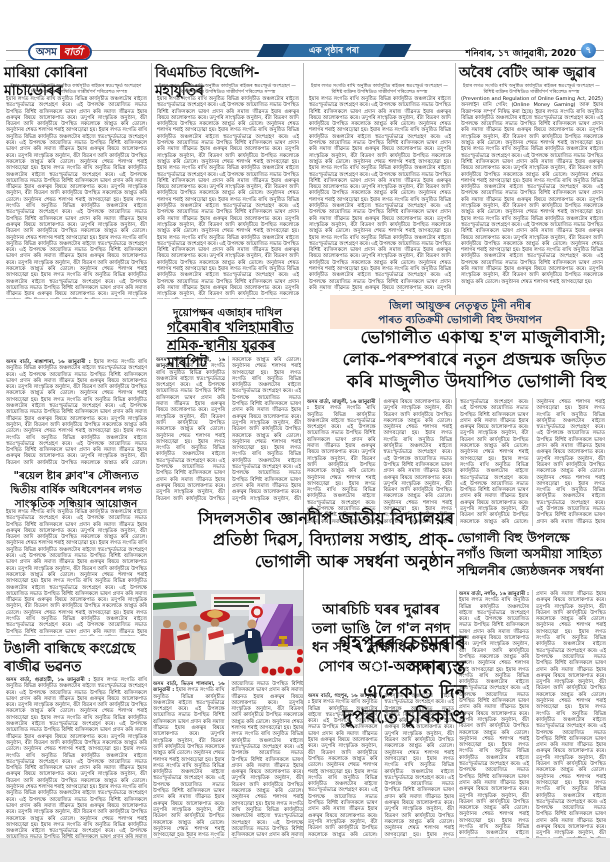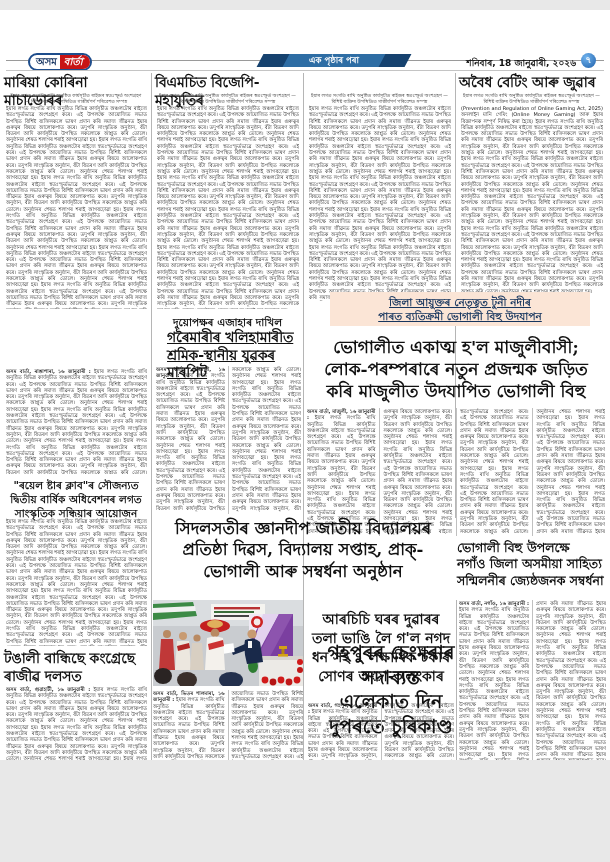--- a/index.html
+++ b/index.html
@@ -1,16 +1,16 @@
 <!DOCTYPE html>
 <html><head>
 <meta charset="utf-8">
 <style>
   html,body{margin:0;padding:0;background:#e8e8e8;}
-  #page{position:relative;width:610px;height:750px;background:#ffffff;margin:10px auto;
+  #page{position:relative;width:610px;height:838px;background:#ffffff;margin:0 auto;
         font-family:"DejaVu Sans","Liberation Sans",sans-serif;color:#111;overflow:hidden;}
   .abs{position:absolute;}
   
   .hdr-line{position:absolute;left:6px;right:6px;height:1px;background:#9a9a9a;}
   .masthead{position:absolute;display:flex;align-items:stretch;border:2px solid #1e4d8c;
             border-radius:9px;overflow:hidden;background:#fff;height:14px;}
   .masthead .m1{padding:0 3px 0 6px;font-weight:bold;font-size:10px;line-height:14px;color:#12315e;}
   .masthead .m2{padding:0 7px 0 4px;font-weight:bold;font-style:italic;font-size:10px;line-height:14px;
                 color:#fff;background:#c81414;}
   .ribbon{position:absolute;background:#2e6da4;color:#fff;font-size:8.5px;font-weight:bold;
@@ -20,21 +20,21 @@
   .ribbon .wr{right:-18px;transform:skewX(-28deg);}
   .hdr-date{position:absolute;font-size:9px;font-weight:bold;color:#101010;white-space:nowrap;}
   .page-badge{position:absolute;width:15px;height:15px;border-radius:50%;
               background:radial-gradient(circle at 35% 30%,#6fb3ef,#1f5fa8);color:#fff;
               font-size:9px;font-weight:bold;text-align:center;line-height:15px;}
   
   .vrule{position:absolute;width:1px;background:#b5b5b5;}
   
   .head-sm{font-weight:bold;font-size:14px;line-height:1.25;text-align:left;white-space:pre-line;
            font-family:"DejaVu Serif","Liberation Serif",serif;letter-spacing:-0.2px;}
-  .head-lg{font-weight:bold;font-size:17px;line-height:1.3;text-align:center;white-space:pre-line;
+  .head-lg{font-weight:bold;font-size:17px;line-height:1.3;text-align:right;white-space:pre-line;
            font-family:"DejaVu Serif","Liberation Serif",serif;}
   .head-md{font-weight:bold;font-size:12.5px;line-height:1.3;text-align:left;white-space:pre-line;
            font-family:"DejaVu Serif","Liberation Serif",serif;}
   .kicker{font-weight:bold;font-size:10.5px;line-height:1.35;text-align:center;white-space:pre-line;
           font-family:"DejaVu Serif","Liberation Serif",serif;}
   .kicker-box{background:#fbe5d6;color:#17365f;padding:3px 6px;}
   .dek{font-size:4.6px;line-height:1.3;color:#333;text-align:center;overflow:hidden;}
   .body{font-size:5px;line-height:1.26;text-align:justify;color:#1c1c1c;overflow:hidden;
         word-break:break-word;}
   .body .dl{font-weight:bold;}
@@ -53,21 +53,21 @@
     <span class="m1">অসম</span>
     <span class="m2">বাৰ্তা</span>
   </div>
 
   <div class="ribbon" style="left:278px;top:44px;width:112px;">
     <span class="wing wl"></span>
     <span>এক পৃষ্ঠাৰ পৰা</span>
     <span class="wing wr"></span>
   </div>
 
-  <div class="hdr-date" style="right:34px;top:46px;">শনিবাৰ, 18 জানুৱাৰী, ২০২৬</div>
+  <div class="hdr-date" style="right:34px;top:46px;">শনিবাৰ, ১৭ জানুৱাৰী, 2020</div>
   <div class="page-badge" style="right:14px;top:43px;">৭</div>
 
   <div class="hdr-line" style="top:60px;background:#c4c4c4;"></div>
 
   <div class="vrule" style="left:151px;top:63px;height:795px;"></div>
   <div class="vrule" style="left:303px;top:63px;height:795px;"></div>
   <div class="vrule" style="left:455px;top:63px;height:445px;"></div>
   <div class="vrule" style="left:456px;top:590px;height:268px;"></div>
 
   <div class="abs head-sm" style="left:4px;top:64px;width:144px;">মাৰিয়া কোৰিনা মাচাডোৰৰ</div>
@@ -87,21 +87,21 @@
     <span>ইয়াৰ লগত সংগতি ৰাখি অনুষ্ঠিত বিভিন্ন কাৰ্যসূচীত অঞ্চলটোৰ ৰাইজে স্বতঃস্ফূৰ্তভাৱে অংশগ্ৰহণ কৰে। এই উপলক্ষে আয়োজিত সভাত উপস্থিত বিশিষ্ট ব্যক্তিসকলে ভাষণ প্ৰদান কৰি সমাজ জীৱনত ইয়াৰ গুৰুত্বৰ বিষয়ে আলোকপাত কৰে। তদুপৰি সাংস্কৃতিক অনুষ্ঠান, বঁটা বিতৰণ আদি কাৰ্যসূচীয়ে উপস্থিত সকলোকে আপ্লুত কৰি তোলে। অনুষ্ঠানৰ শেষত শলাগৰ শৰাই আগবঢ়োৱা হয়। ইয়াৰ লগত সংগতি ৰাখি অনুষ্ঠিত বিভিন্ন কাৰ্যসূচীত অঞ্চলটোৰ ৰাইজে স্বতঃস্ফূৰ্তভাৱে অংশগ্ৰহণ কৰে। এই উপলক্ষে আয়োজিত সভাত উপস্থিত বিশিষ্ট ব্যক্তিসকলে ভাষণ প্ৰদান কৰি সমাজ জীৱনত ইয়াৰ গুৰুত্বৰ বিষয়ে আলোকপাত কৰে। তদুপৰি সাংস্কৃতিক অনুষ্ঠান, বঁটা বিতৰণ আদি কাৰ্যসূচীয়ে উপস্থিত সকলোকে আপ্লুত কৰি তোলে। অনুষ্ঠানৰ শেষত শলাগৰ শৰাই আগবঢ়োৱা হয়। ইয়াৰ লগত সংগতি ৰাখি অনুষ্ঠিত বিভিন্ন কাৰ্যসূচীত অঞ্চলটোৰ ৰাইজে স্বতঃস্ফূৰ্তভাৱে অংশগ্ৰহণ কৰে। এই উপলক্ষে আয়োজিত সভাত উপস্থিত বিশিষ্ট ব্যক্তিসকলে ভাষণ প্ৰদান কৰি সমাজ জীৱনত ইয়াৰ গুৰুত্বৰ বিষয়ে আলোকপাত কৰে। তদুপৰি সাংস্কৃতিক অনুষ্ঠান, বঁটা বিতৰণ আদি কাৰ্যসূচীয়ে উপস্থিত সকলোকে আপ্লুত কৰি তোলে। অনুষ্ঠানৰ শেষত শলাগৰ শৰাই আগবঢ়োৱা হয়। ইয়াৰ লগত সংগতি ৰাখি অনুষ্ঠিত বিভিন্ন কাৰ্যসূচীত অঞ্চলটোৰ ৰাইজে স্বতঃস্ফূৰ্তভাৱে অংশগ্ৰহণ কৰে। এই উপলক্ষে আয়োজিত সভাত উপস্থিত বিশিষ্ট ব্যক্তিসকলে ভাষণ প্ৰদান কৰি সমাজ জীৱনত ইয়াৰ গুৰুত্বৰ বিষয়ে আলোকপাত কৰে। তদুপৰি সাংস্কৃতিক অনুষ্ঠান, বঁটা বিতৰণ আদি কাৰ্যসূচীয়ে উপস্থিত সকলোকে আপ্লুত কৰি তোলে। অনুষ্ঠানৰ শেষত শলাগৰ শৰাই আগবঢ়োৱা হয়। ইয়াৰ লগত সংগতি ৰাখি অনুষ্ঠিত বিভিন্ন কাৰ্যসূচীত অঞ্চলটোৰ ৰাইজে স্বতঃস্ফূৰ্তভাৱে অংশগ্ৰহণ কৰে। এই উপলক্ষে আয়োজিত সভাত উপস্থিত বিশিষ্ট ব্যক্তিসকলে ভাষণ প্ৰদান কৰি সমাজ জীৱনত ইয়াৰ গুৰুত্বৰ বিষয়ে আলোকপাত কৰে। তদুপৰি সাংস্কৃতিক অনুষ্ঠান, বঁটা বিতৰণ আদি কাৰ্যসূচীয়ে উপস্থিত সকলোকে আপ্লুত কৰি তোলে। অনুষ্ঠানৰ শেষত শলাগৰ শৰাই আগবঢ়োৱা হয়। ইয়াৰ লগত সংগতি ৰাখি অনুষ্ঠিত বিভিন্ন কাৰ্যসূচীত অঞ্চলটোৰ ৰাইজে স্বতঃস্ফূৰ্তভাৱে অংশগ্ৰহণ কৰে। এই উপলক্ষে আয়োজিত সভাত উপস্থিত বিশিষ্ট ব্যক্তিসকলে ভাষণ প্ৰদান কৰি সমাজ জীৱনত ইয়াৰ গুৰুত্বৰ বিষয়ে আলোকপাত কৰে। তদুপৰি সাংস্কৃতিক অনুষ্ঠান, বঁটা বিতৰণ আদি কাৰ্যসূচীয়ে উপস্থিত সকলোকে আপ্লুত কৰি তোলে। অনুষ্ঠানৰ শেষত শলাগৰ শৰাই আগবঢ়োৱা হয়।</span>
   </div>
 
   <div class="abs head-sm" style="left:459px;top:64px;width:145px;">অবৈধ বেটিং আৰু জুৱাৰ</div>
   <div class="abs dek" style="left:463px;top:83px;width:137px;height:10px;">ইয়াৰ লগত সংগতি ৰাখি অনুষ্ঠিত কাৰ্যসূচীত ৰাইজৰ স্বতঃস্ফূৰ্ত অংশগ্ৰহণ — বিশিষ্ট ব্যক্তিৰ উপস্থিতিত গাম্ভীৰ্যপূৰ্ণ পৰিৱেশত সম্পন্ন</div>
   <div class="abs body" style="left:461px;top:95px;width:142px;height:196px;">
     <span>(Prevention and Regulation of Online Gaming Act, 2025) অনলাইন মানি গেমিং (Online Money Gaming) আৰু ইয়াৰ বিজ্ঞাপনক সম্পূৰ্ণ নিষিদ্ধ কৰা হৈছে।</span>
     <span>ইয়াৰ লগত সংগতি ৰাখি অনুষ্ঠিত বিভিন্ন কাৰ্যসূচীত অঞ্চলটোৰ ৰাইজে স্বতঃস্ফূৰ্তভাৱে অংশগ্ৰহণ কৰে। এই উপলক্ষে আয়োজিত সভাত উপস্থিত বিশিষ্ট ব্যক্তিসকলে ভাষণ প্ৰদান কৰি সমাজ জীৱনত ইয়াৰ গুৰুত্বৰ বিষয়ে আলোকপাত কৰে। তদুপৰি সাংস্কৃতিক অনুষ্ঠান, বঁটা বিতৰণ আদি কাৰ্যসূচীয়ে উপস্থিত সকলোকে আপ্লুত কৰি তোলে। অনুষ্ঠানৰ শেষত শলাগৰ শৰাই আগবঢ়োৱা হয়। ইয়াৰ লগত সংগতি ৰাখি অনুষ্ঠিত বিভিন্ন কাৰ্যসূচীত অঞ্চলটোৰ ৰাইজে স্বতঃস্ফূৰ্তভাৱে অংশগ্ৰহণ কৰে। এই উপলক্ষে আয়োজিত সভাত উপস্থিত বিশিষ্ট ব্যক্তিসকলে ভাষণ প্ৰদান কৰি সমাজ জীৱনত ইয়াৰ গুৰুত্বৰ বিষয়ে আলোকপাত কৰে। তদুপৰি সাংস্কৃতিক অনুষ্ঠান, বঁটা বিতৰণ আদি কাৰ্যসূচীয়ে উপস্থিত সকলোকে আপ্লুত কৰি তোলে। অনুষ্ঠানৰ শেষত শলাগৰ শৰাই আগবঢ়োৱা হয়। ইয়াৰ লগত সংগতি ৰাখি অনুষ্ঠিত বিভিন্ন কাৰ্যসূচীত অঞ্চলটোৰ ৰাইজে স্বতঃস্ফূৰ্তভাৱে অংশগ্ৰহণ কৰে। এই উপলক্ষে আয়োজিত সভাত উপস্থিত বিশিষ্ট ব্যক্তিসকলে ভাষণ প্ৰদান কৰি সমাজ জীৱনত ইয়াৰ গুৰুত্বৰ বিষয়ে আলোকপাত কৰে। তদুপৰি সাংস্কৃতিক অনুষ্ঠান, বঁটা বিতৰণ আদি কাৰ্যসূচীয়ে উপস্থিত সকলোকে আপ্লুত কৰি তোলে। অনুষ্ঠানৰ শেষত শলাগৰ শৰাই আগবঢ়োৱা হয়। ইয়াৰ লগত সংগতি ৰাখি অনুষ্ঠিত বিভিন্ন কাৰ্যসূচীত অঞ্চলটোৰ ৰাইজে স্বতঃস্ফূৰ্তভাৱে অংশগ্ৰহণ কৰে। এই উপলক্ষে আয়োজিত সভাত উপস্থিত বিশিষ্ট ব্যক্তিসকলে ভাষণ প্ৰদান কৰি সমাজ জীৱনত ইয়াৰ গুৰুত্বৰ বিষয়ে আলোকপাত কৰে। তদুপৰি সাংস্কৃতিক অনুষ্ঠান, বঁটা বিতৰণ আদি কাৰ্যসূচীয়ে উপস্থিত সকলোকে আপ্লুত কৰি তোলে। অনুষ্ঠানৰ শেষত শলাগৰ শৰাই আগবঢ়োৱা হয়। ইয়াৰ লগত সংগতি ৰাখি অনুষ্ঠিত বিভিন্ন কাৰ্যসূচীত অঞ্চলটোৰ ৰাইজে স্বতঃস্ফূৰ্তভাৱে অংশগ্ৰহণ কৰে। এই উপলক্ষে আয়োজিত সভাত উপস্থিত বিশিষ্ট ব্যক্তিসকলে ভাষণ প্ৰদান কৰি সমাজ জীৱনত ইয়াৰ গুৰুত্বৰ বিষয়ে আলোকপাত কৰে। তদুপৰি সাংস্কৃতিক অনুষ্ঠান, বঁটা বিতৰণ আদি কাৰ্যসূচীয়ে উপস্থিত সকলোকে আপ্লুত কৰি তোলে। অনুষ্ঠানৰ শেষত শলাগৰ শৰাই আগবঢ়োৱা হয়।</span>
   </div>
 
-  <div class="abs kicker kicker-box" style="left:330px;top:282px;width:248px;text-decoration:underline;">জিলা আয়ুক্তৰ নেতৃত্বত টুনী নদীৰ
+  <div class="abs kicker kicker-box" style="left:330px;top:295px;width:248px;">জিলা আয়ুক্তৰ নেতৃত্বত টুনী নদীৰ
 পাৰত ব্যতিক্ৰমী ভোগালী বিহু উদযাপন</div>
   <div class="abs head-lg" style="left:306px;top:326px;width:300px;">ভোগালীত একাত্ম হ'ল মাজুলীবাসী;
 লোক-পৰম্পৰাৰে নতুন প্ৰজন্মক জড়িত
 কৰি মাজুলীত উদযাপিত ভোগালী বিহু</div>
   <div class="abs" style="left:307px;top:398px;width:298px;height:128px;">
     <div class="body c4" style="height:128px;">
       <span class="dl">অসম বাৰ্তা, মাজুলী, ১৬ জানুৱাৰী :</span>
       <span>ইয়াৰ লগত সংগতি ৰাখি অনুষ্ঠিত বিভিন্ন কাৰ্যসূচীত অঞ্চলটোৰ ৰাইজে স্বতঃস্ফূৰ্তভাৱে অংশগ্ৰহণ কৰে। এই উপলক্ষে আয়োজিত সভাত উপস্থিত বিশিষ্ট ব্যক্তিসকলে ভাষণ প্ৰদান কৰি সমাজ জীৱনত ইয়াৰ গুৰুত্বৰ বিষয়ে আলোকপাত কৰে। তদুপৰি সাংস্কৃতিক অনুষ্ঠান, বঁটা বিতৰণ আদি কাৰ্যসূচীয়ে উপস্থিত সকলোকে আপ্লুত কৰি তোলে। অনুষ্ঠানৰ শেষত শলাগৰ শৰাই আগবঢ়োৱা হয়। ইয়াৰ লগত সংগতি ৰাখি অনুষ্ঠিত বিভিন্ন কাৰ্যসূচীত অঞ্চলটোৰ ৰাইজে স্বতঃস্ফূৰ্তভাৱে অংশগ্ৰহণ কৰে। এই উপলক্ষে আয়োজিত সভাত উপস্থিত বিশিষ্ট ব্যক্তিসকলে ভাষণ প্ৰদান কৰি সমাজ জীৱনত ইয়াৰ গুৰুত্বৰ বিষয়ে আলোকপাত কৰে। তদুপৰি সাংস্কৃতিক অনুষ্ঠান, বঁটা বিতৰণ আদি কাৰ্যসূচীয়ে উপস্থিত সকলোকে আপ্লুত কৰি তোলে। অনুষ্ঠানৰ শেষত শলাগৰ শৰাই আগবঢ়োৱা হয়। ইয়াৰ লগত সংগতি ৰাখি অনুষ্ঠিত বিভিন্ন কাৰ্যসূচীত অঞ্চলটোৰ ৰাইজে স্বতঃস্ফূৰ্তভাৱে অংশগ্ৰহণ কৰে। এই উপলক্ষে আয়োজিত সভাত উপস্থিত বিশিষ্ট ব্যক্তিসকলে ভাষণ প্ৰদান কৰি সমাজ জীৱনত ইয়াৰ গুৰুত্বৰ বিষয়ে আলোকপাত কৰে। তদুপৰি সাংস্কৃতিক অনুষ্ঠান, বঁটা বিতৰণ আদি কাৰ্যসূচীয়ে উপস্থিত সকলোকে আপ্লুত কৰি তোলে। অনুষ্ঠানৰ শেষত শলাগৰ শৰাই আগবঢ়োৱা হয়। ইয়াৰ লগত সংগতি ৰাখি অনুষ্ঠিত বিভিন্ন কাৰ্যসূচীত অঞ্চলটোৰ ৰাইজে স্বতঃস্ফূৰ্তভাৱে অংশগ্ৰহণ কৰে। এই উপলক্ষে আয়োজিত সভাত উপস্থিত বিশিষ্ট ব্যক্তিসকলে ভাষণ প্ৰদান কৰি সমাজ জীৱনত ইয়াৰ গুৰুত্বৰ বিষয়ে আলোকপাত কৰে। তদুপৰি সাংস্কৃতিক অনুষ্ঠান, বঁটা বিতৰণ আদি কাৰ্যসূচীয়ে উপস্থিত সকলোকে আপ্লুত কৰি তোলে। অনুষ্ঠানৰ শেষত শলাগৰ শৰাই আগবঢ়োৱা হয়। ইয়াৰ লগত সংগতি ৰাখি অনুষ্ঠিত বিভিন্ন কাৰ্যসূচীত অঞ্চলটোৰ ৰাইজে স্বতঃস্ফূৰ্তভাৱে অংশগ্ৰহণ কৰে। এই উপলক্ষে আয়োজিত সভাত উপস্থিত বিশিষ্ট ব্যক্তিসকলে ভাষণ প্ৰদান কৰি সমাজ জীৱনত ইয়াৰ গুৰুত্বৰ বিষয়ে আলোকপাত কৰে। তদুপৰি সাংস্কৃতিক অনুষ্ঠান, বঁটা বিতৰণ আদি কাৰ্যসূচীয়ে উপস্থিত সকলোকে আপ্লুত কৰি তোলে। অনুষ্ঠানৰ শেষত শলাগৰ শৰাই আগবঢ়োৱা হয়। ইয়াৰ লগত সংগতি ৰাখি অনুষ্ঠিত বিভিন্ন কাৰ্যসূচীত অঞ্চলটোৰ ৰাইজে স্বতঃস্ফূৰ্তভাৱে অংশগ্ৰহণ কৰে। এই উপলক্ষে আয়োজিত সভাত উপস্থিত বিশিষ্ট ব্যক্তিসকলে ভাষণ প্ৰদান কৰি সমাজ জীৱনত ইয়াৰ গুৰুত্বৰ বিষয়ে আলোকপাত কৰে। তদুপৰি সাংস্কৃতিক অনুষ্ঠান, বঁটা বিতৰণ আদি কাৰ্যসূচীয়ে উপস্থিত সকলোকে আপ্লুত কৰি তোলে। অনুষ্ঠানৰ শেষত শলাগৰ শৰাই আগবঢ়োৱা হয়। ইয়াৰ লগত সংগতি ৰাখি অনুষ্ঠিত বিভিন্ন কাৰ্যসূচীত অঞ্চলটোৰ ৰাইজে স্বতঃস্ফূৰ্তভাৱে অংশগ্ৰহণ কৰে। এই উপলক্ষে আয়োজিত সভাত উপস্থিত বিশিষ্ট ব্যক্তিসকলে ভাষণ প্ৰদান কৰি সমাজ জীৱনত ইয়াৰ গুৰুত্বৰ বিষয়ে আলোকপাত কৰে। তদুপৰি সাংস্কৃতিক অনুষ্ঠান, বঁটা বিতৰণ আদি কাৰ্যসূচীয়ে উপস্থিত সকলোকে আপ্লুত কৰি তোলে। অনুষ্ঠানৰ শেষত শলাগৰ শৰাই আগবঢ়োৱা হয়।</span>
     </div>
   </div>
@@ -112,21 +112,21 @@
   </div>
 
   <div class="abs kicker" style="left:4px;top:468px;width:144px;">"ৰয়েল ষ্টাৰ ক্লাব"ৰ সৌজন্যত
 দ্বিতীয় বাৰ্ষিক অধিবেশনৰ লগত
 সাংস্কৃতিক সন্ধিয়াৰ আয়োজন</div>
   <div class="abs body" style="left:6px;top:508px;width:141px;height:128px;">
     <span>ইয়াৰ লগত সংগতি ৰাখি অনুষ্ঠিত বিভিন্ন কাৰ্যসূচীত অঞ্চলটোৰ ৰাইজে স্বতঃস্ফূৰ্তভাৱে অংশগ্ৰহণ কৰে। এই উপলক্ষে আয়োজিত সভাত উপস্থিত বিশিষ্ট ব্যক্তিসকলে ভাষণ প্ৰদান কৰি সমাজ জীৱনত ইয়াৰ গুৰুত্বৰ বিষয়ে আলোকপাত কৰে। তদুপৰি সাংস্কৃতিক অনুষ্ঠান, বঁটা বিতৰণ আদি কাৰ্যসূচীয়ে উপস্থিত সকলোকে আপ্লুত কৰি তোলে। অনুষ্ঠানৰ শেষত শলাগৰ শৰাই আগবঢ়োৱা হয়। ইয়াৰ লগত সংগতি ৰাখি অনুষ্ঠিত বিভিন্ন কাৰ্যসূচীত অঞ্চলটোৰ ৰাইজে স্বতঃস্ফূৰ্তভাৱে অংশগ্ৰহণ কৰে। এই উপলক্ষে আয়োজিত সভাত উপস্থিত বিশিষ্ট ব্যক্তিসকলে ভাষণ প্ৰদান কৰি সমাজ জীৱনত ইয়াৰ গুৰুত্বৰ বিষয়ে আলোকপাত কৰে। তদুপৰি সাংস্কৃতিক অনুষ্ঠান, বঁটা বিতৰণ আদি কাৰ্যসূচীয়ে উপস্থিত সকলোকে আপ্লুত কৰি তোলে। অনুষ্ঠানৰ শেষত শলাগৰ শৰাই আগবঢ়োৱা হয়। ইয়াৰ লগত সংগতি ৰাখি অনুষ্ঠিত বিভিন্ন কাৰ্যসূচীত অঞ্চলটোৰ ৰাইজে স্বতঃস্ফূৰ্তভাৱে অংশগ্ৰহণ কৰে। এই উপলক্ষে আয়োজিত সভাত উপস্থিত বিশিষ্ট ব্যক্তিসকলে ভাষণ প্ৰদান কৰি সমাজ জীৱনত ইয়াৰ গুৰুত্বৰ বিষয়ে আলোকপাত কৰে। তদুপৰি সাংস্কৃতিক অনুষ্ঠান, বঁটা বিতৰণ আদি কাৰ্যসূচীয়ে উপস্থিত সকলোকে আপ্লুত কৰি তোলে। অনুষ্ঠানৰ শেষত শলাগৰ শৰাই আগবঢ়োৱা হয়। ইয়াৰ লগত সংগতি ৰাখি অনুষ্ঠিত বিভিন্ন কাৰ্যসূচীত অঞ্চলটোৰ ৰাইজে স্বতঃস্ফূৰ্তভাৱে অংশগ্ৰহণ কৰে। এই উপলক্ষে আয়োজিত সভাত উপস্থিত বিশিষ্ট ব্যক্তিসকলে ভাষণ প্ৰদান কৰি সমাজ জীৱনত ইয়াৰ গুৰুত্বৰ বিষয়ে আলোকপাত কৰে। তদুপৰি সাংস্কৃতিক অনুষ্ঠান, বঁটা বিতৰণ আদি কাৰ্যসূচীয়ে উপস্থিত সকলোকে আপ্লুত কৰি তোলে। অনুষ্ঠানৰ শেষত শলাগৰ শৰাই আগবঢ়োৱা হয়।</span>
   </div>
 
   <div class="abs head-sm" style="left:4px;top:640px;width:144px;">টঙালী বান্ধিছে কংগ্ৰেছে
-ৰাজীৱ দলসত</div>
+ৰাজীৱ ভৱনত</div>
   <div class="abs body" style="left:6px;top:676px;width:141px;height:180px;">
     <span class="dl">অসম বাৰ্তা, গুৱাহাটী, ১৬ জানুৱাৰী :</span>
     <span>ইয়াৰ লগত সংগতি ৰাখি অনুষ্ঠিত বিভিন্ন কাৰ্যসূচীত অঞ্চলটোৰ ৰাইজে স্বতঃস্ফূৰ্তভাৱে অংশগ্ৰহণ কৰে। এই উপলক্ষে আয়োজিত সভাত উপস্থিত বিশিষ্ট ব্যক্তিসকলে ভাষণ প্ৰদান কৰি সমাজ জীৱনত ইয়াৰ গুৰুত্বৰ বিষয়ে আলোকপাত কৰে। তদুপৰি সাংস্কৃতিক অনুষ্ঠান, বঁটা বিতৰণ আদি কাৰ্যসূচীয়ে উপস্থিত সকলোকে আপ্লুত কৰি তোলে। অনুষ্ঠানৰ শেষত শলাগৰ শৰাই আগবঢ়োৱা হয়। ইয়াৰ লগত সংগতি ৰাখি অনুষ্ঠিত বিভিন্ন কাৰ্যসূচীত অঞ্চলটোৰ ৰাইজে স্বতঃস্ফূৰ্তভাৱে অংশগ্ৰহণ কৰে। এই উপলক্ষে আয়োজিত সভাত উপস্থিত বিশিষ্ট ব্যক্তিসকলে ভাষণ প্ৰদান কৰি সমাজ জীৱনত ইয়াৰ গুৰুত্বৰ বিষয়ে আলোকপাত কৰে। তদুপৰি সাংস্কৃতিক অনুষ্ঠান, বঁটা বিতৰণ আদি কাৰ্যসূচীয়ে উপস্থিত সকলোকে আপ্লুত কৰি তোলে। অনুষ্ঠানৰ শেষত শলাগৰ শৰাই আগবঢ়োৱা হয়। ইয়াৰ লগত সংগতি ৰাখি অনুষ্ঠিত বিভিন্ন কাৰ্যসূচীত অঞ্চলটোৰ ৰাইজে স্বতঃস্ফূৰ্তভাৱে অংশগ্ৰহণ কৰে। এই উপলক্ষে আয়োজিত সভাত উপস্থিত বিশিষ্ট ব্যক্তিসকলে ভাষণ প্ৰদান কৰি সমাজ জীৱনত ইয়াৰ গুৰুত্বৰ বিষয়ে আলোকপাত কৰে। তদুপৰি সাংস্কৃতিক অনুষ্ঠান, বঁটা বিতৰণ আদি কাৰ্যসূচীয়ে উপস্থিত সকলোকে আপ্লুত কৰি তোলে। অনুষ্ঠানৰ শেষত শলাগৰ শৰাই আগবঢ়োৱা হয়। ইয়াৰ লগত সংগতি ৰাখি অনুষ্ঠিত বিভিন্ন কাৰ্যসূচীত অঞ্চলটোৰ ৰাইজে স্বতঃস্ফূৰ্তভাৱে অংশগ্ৰহণ কৰে। এই উপলক্ষে আয়োজিত সভাত উপস্থিত বিশিষ্ট ব্যক্তিসকলে ভাষণ প্ৰদান কৰি সমাজ জীৱনত ইয়াৰ গুৰুত্বৰ বিষয়ে আলোকপাত কৰে। তদুপৰি সাংস্কৃতিক অনুষ্ঠান, বঁটা বিতৰণ আদি কাৰ্যসূচীয়ে উপস্থিত সকলোকে আপ্লুত কৰি তোলে। অনুষ্ঠানৰ শেষত শলাগৰ শৰাই আগবঢ়োৱা হয়। ইয়াৰ লগত সংগতি ৰাখি অনুষ্ঠিত বিভিন্ন কাৰ্যসূচীত অঞ্চলটোৰ ৰাইজে স্বতঃস্ফূৰ্তভাৱে অংশগ্ৰহণ কৰে। এই উপলক্ষে আয়োজিত সভাত উপস্থিত বিশিষ্ট ব্যক্তিসকলে ভাষণ প্ৰদান কৰি সমাজ জীৱনত ইয়াৰ গুৰুত্বৰ বিষয়ে আলোকপাত কৰে। তদুপৰি সাংস্কৃতিক অনুষ্ঠান, বঁটা বিতৰণ আদি কাৰ্যসূচীয়ে উপস্থিত সকলোকে আপ্লুত কৰি তোলে। অনুষ্ঠানৰ শেষত শলাগৰ শৰাই আগবঢ়োৱা হয়।</span>
   </div>
 
   <div class="abs kicker" style="left:155px;top:305px;width:145px;">দুয়োপক্ষৰ এজাহাৰ দাখিল</div>
   <div class="abs head-sm" style="left:167px;top:319px;width:145px;text-decoration:underline;">গৰৈমাৰীৰ খলিহামাৰীত
 শ্ৰমিক-স্থানীয় যুৱকৰ মাৰপিট</div>
   <div class="abs" style="left:156px;top:356px;width:145px;height:148px;">
     <div class="body c2" style="height:148px;">

